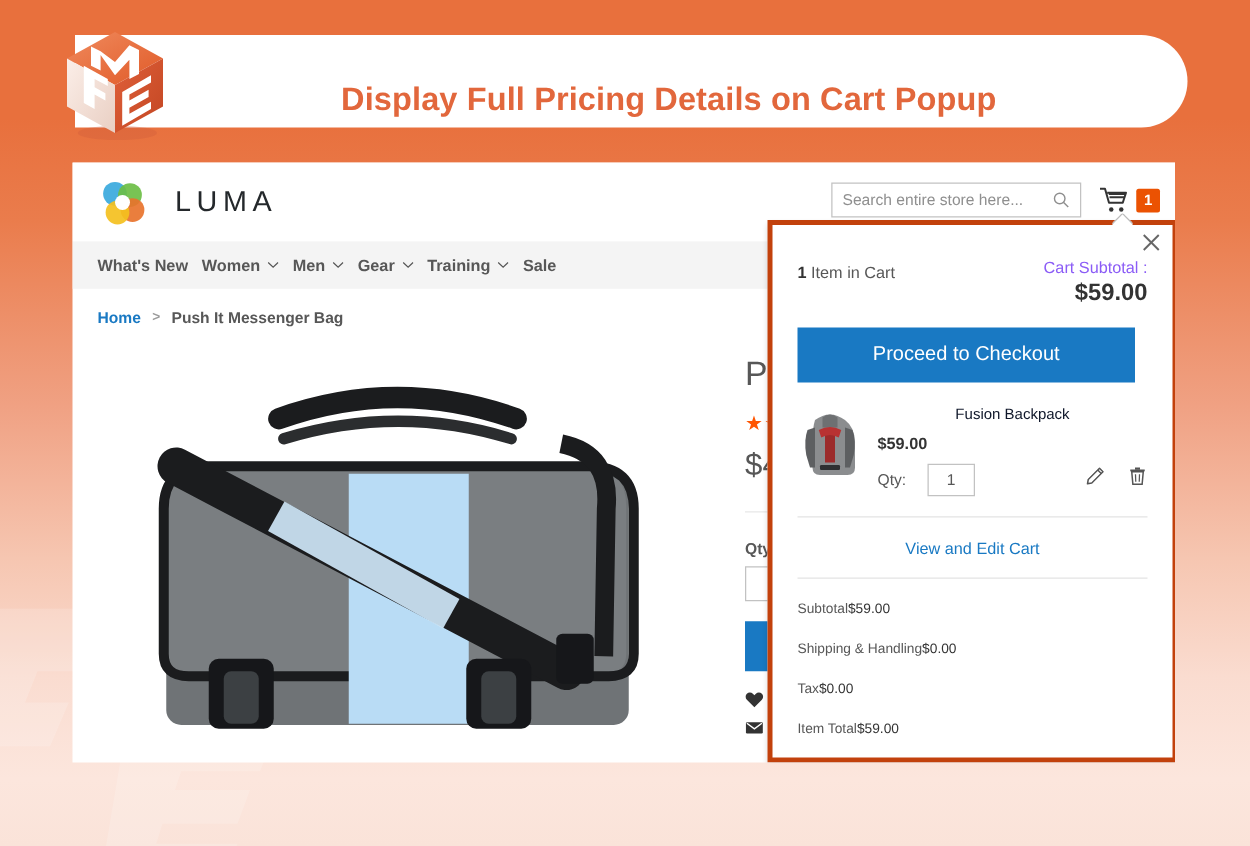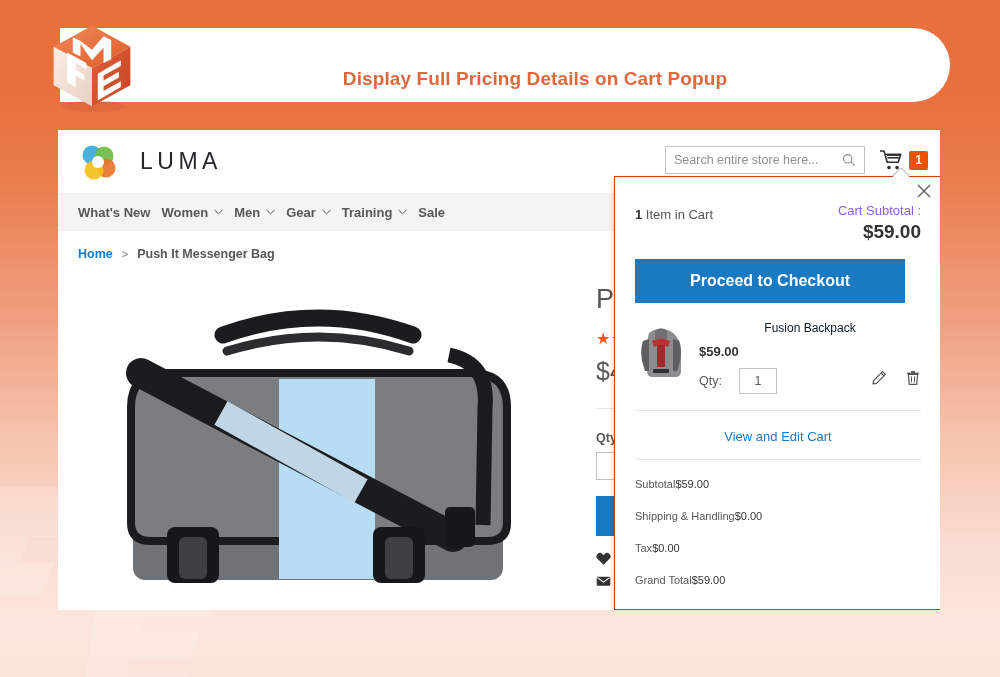--- a/index.html
+++ b/index.html
@@ -26,21 +26,21 @@
 
   
   .banner {
     position: absolute; left: 60px; top: 28px;
     width: 890px; height: 74px;
     background: #ffffff;
     border-radius: 0 37px 37px 0;
     display: flex; align-items: center; justify-content: center;
   }
   .banner-title {
-    font-size: 19px; font-weight: bold; color: #e2673c;
+    font-size: 26px; font-weight: bold; color: #e2673c;
     letter-spacing: 0.1px; padding-left: 60px; margin-top: 28px;
   }
 
   
   .fme-logo {
     position: absolute; left: 44px; top: 18px;
     width: 96px; height: 96px; z-index: 6;
   }
   .fme-logo svg { width: 100%; height: 100%; }
 
@@ -131,21 +131,21 @@
   .link-item {
     display: flex; align-items: center; gap: 7px;
     font-size: 12.5px; color: #575757;
   }
   .link-item svg { width: 15px; height: 14px; flex: none; }
 
   
   .cart-popup {
     position: absolute; left: 556px; top: 46px;
     width: 328px; height: 434px;
-    background: #fff; border: 1px solid #c2410c;
+    background: #fff; border: 4px solid #c2410c;
     box-shadow: 0 3px 5px rgba(0,0,0,0.22);
     z-index: 30;
   }
   .popup-arrow {
     position: absolute; right: 32px; top: -9px;
     width: 16px; height: 9px; overflow: hidden;
   }
   .popup-arrow::after {
     content: ""; position: absolute; left: 1px; top: 2px;
     width: 13px; height: 13px; background: #fff;
@@ -161,21 +161,21 @@
     display: flex; justify-content: space-between; align-items: flex-start;
   }
   .items-count { font-size: 13px; color: #575757; padding-top: 4px; }
   .items-count b { color: #333; }
   .subtotal-block { text-align: right; }
   .subtotal-label { font-size: 13px; color: #8b5cf6; margin-left: 20px; }
   .subtotal-value { font-size: 19px; font-weight: bold; color: #333; margin-top: 3px; }
   .checkout-btn {
     margin: 16px 20px 0 20px; width: 270px; height: 44px;
     background: #1979c3; border: none; color: #fff;
-    font-size: 16px; font-weight: bold; cursor: pointer;
+    font-size: 16px; font-weight: normal; cursor: pointer;
     font-family: "Liberation Sans", sans-serif;
   }
 
   .cart-item {
     margin: 18px 20px 0 20px; padding-bottom: 16px;
     display: flex; gap: 12px; position: relative;
     border-bottom: 1px solid #e4e4e4;
   }
   .item-thumb { width: 52px; height: 58px; flex: none; }
   .item-body { flex: 1; }
@@ -433,20 +433,20 @@
         </div>
         <div class="total-row">
           <span>Shipping &amp; Handling</span>
           <span class="tv">$0.00</span>
         </div>
         <div class="total-row">
           <span>Tax</span>
           <span class="tv">$0.00</span>
         </div>
         <div class="total-row grand">
-          <span>Grand Total</span>
+          <span>Item Total</span>
           <span class="tv">$59.00</span>
         </div>
       </div>
     </div>
 
   </div>
 </div>
 
 </body></html>

